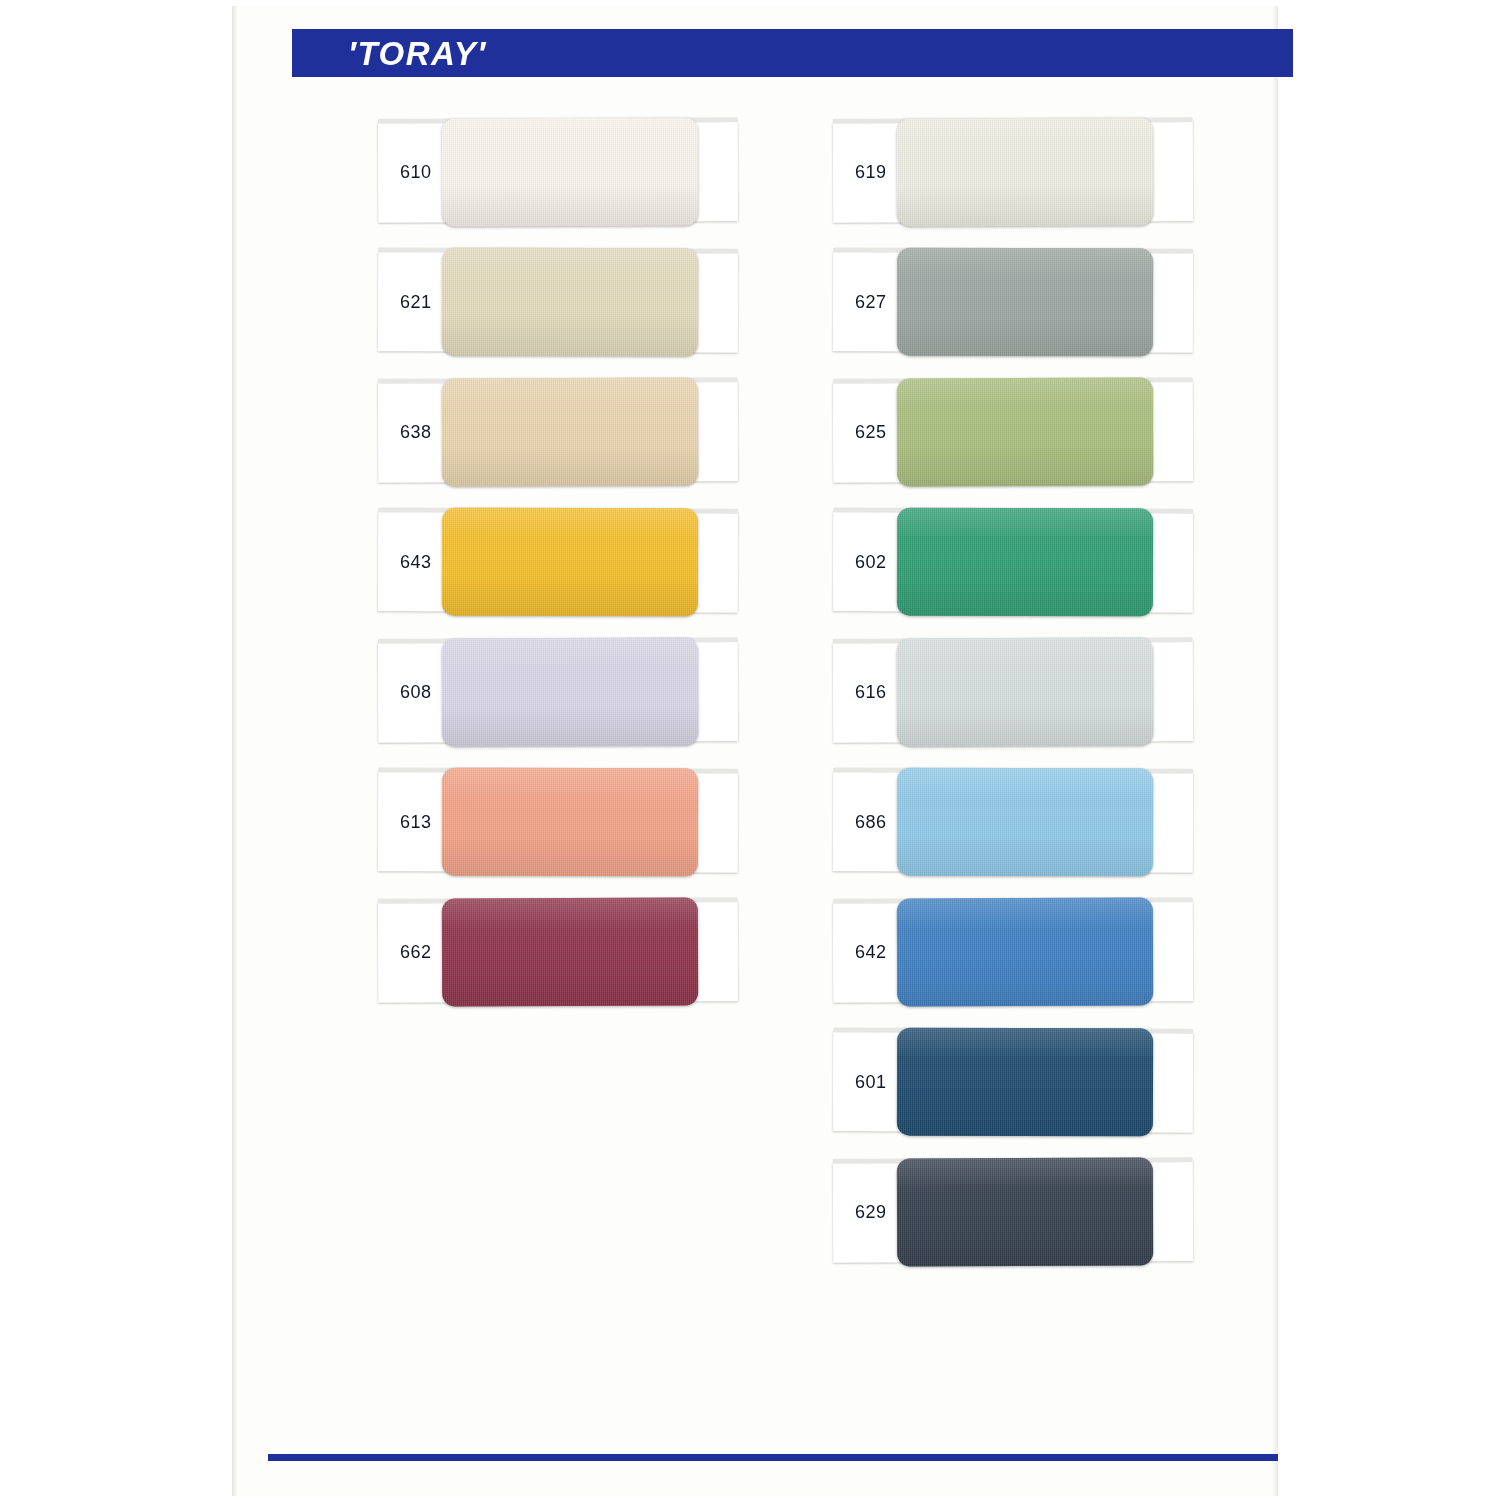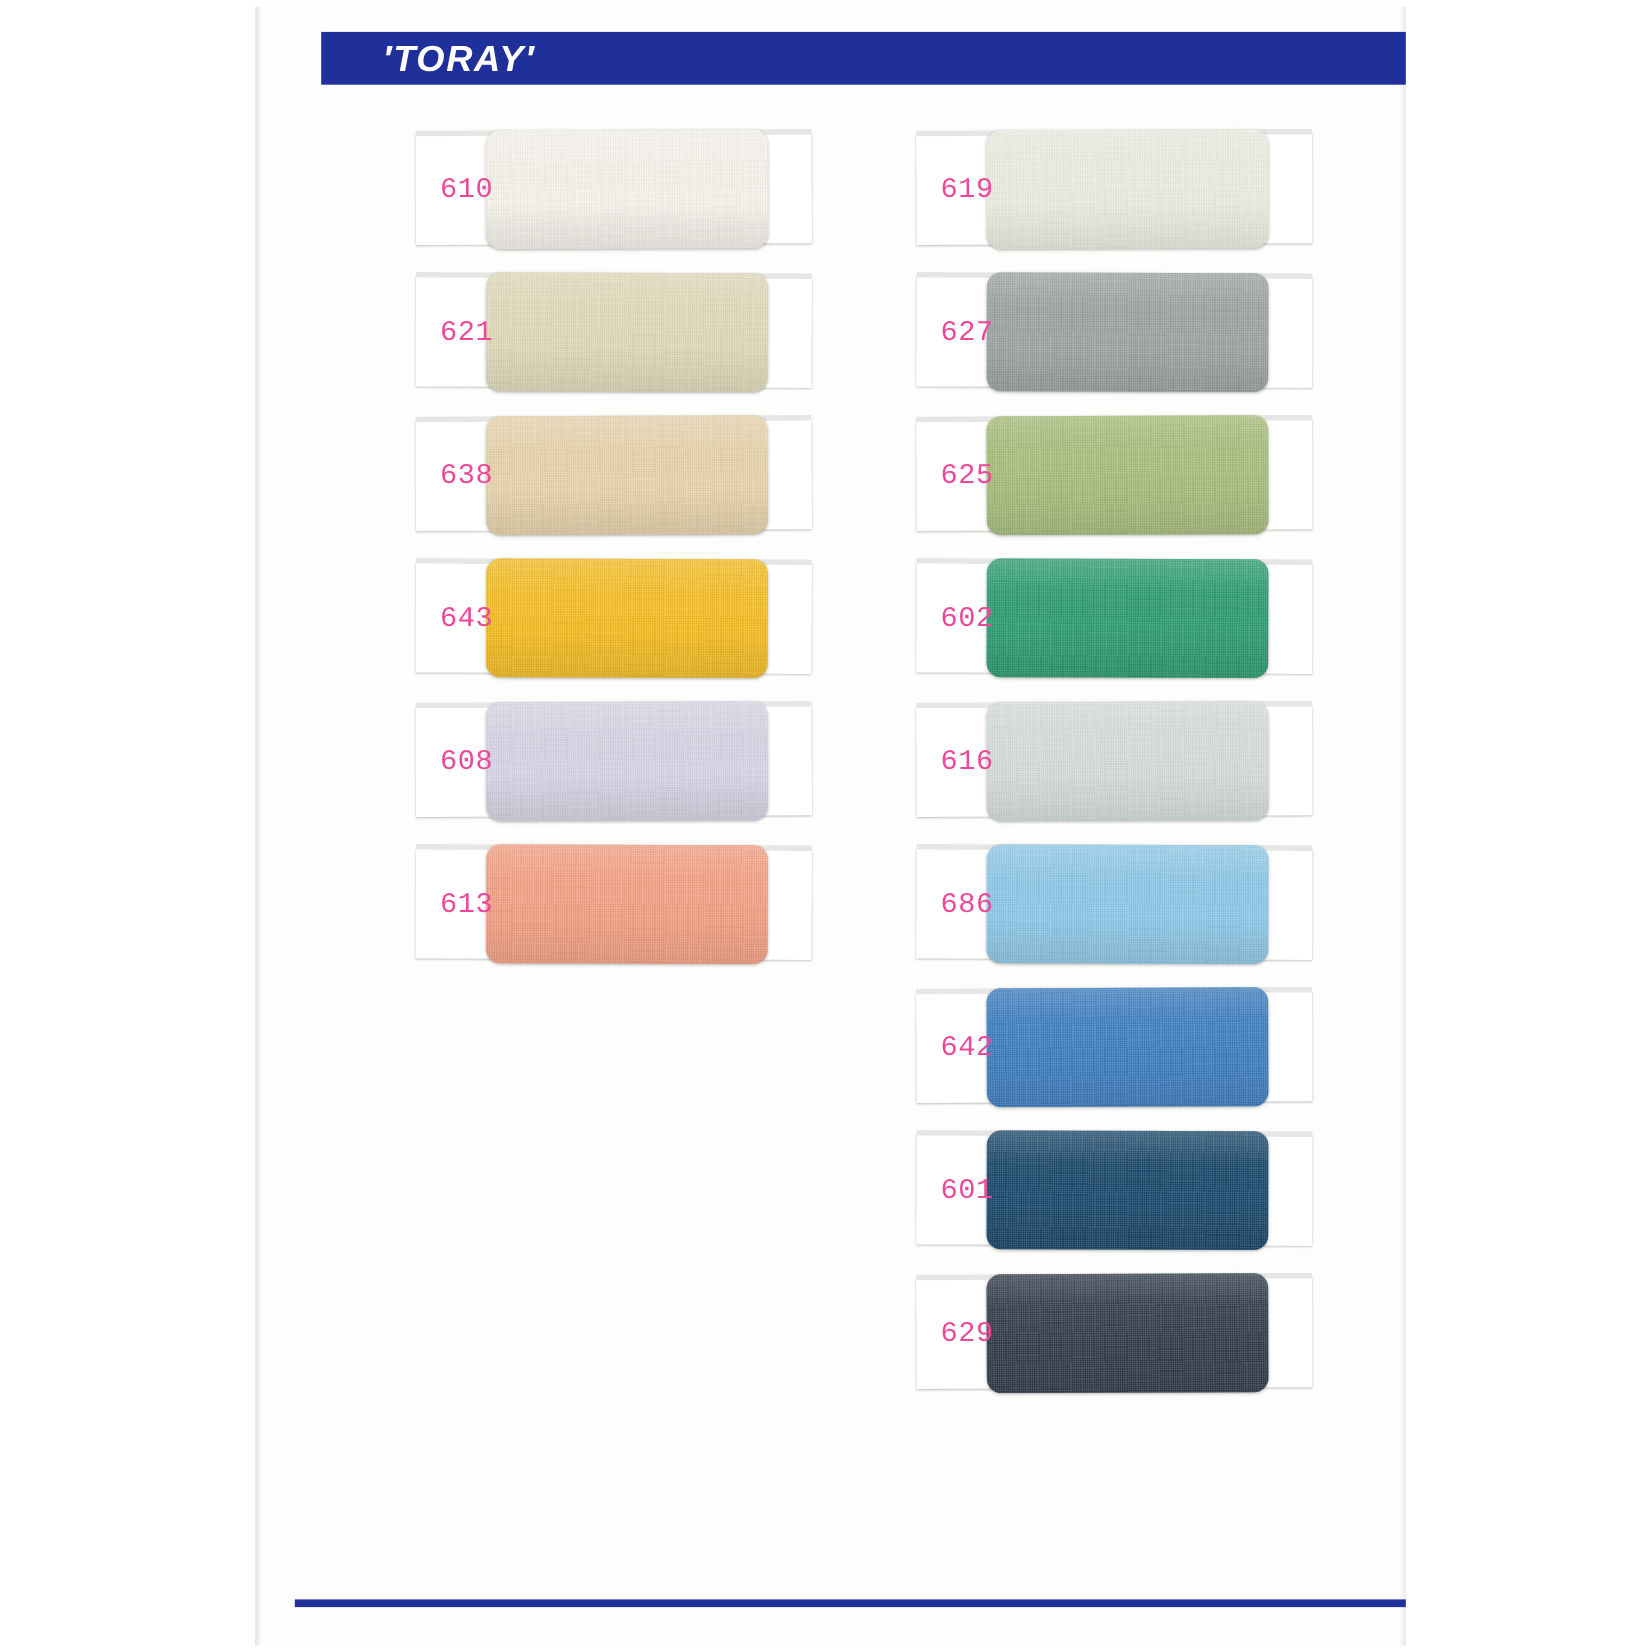--- a/index.html
+++ b/index.html
@@ -45,20 +45,21 @@
   }
 
   
   #header-banner {
     position: absolute;
     left: 292px;
     top: 29px;
     width: 986px;
     height: 48px;
     background: #20309a;
+    padding-left: 15px;
   }
   #brand-logo {
     position: absolute;
     left: 56px;
     top: 50%;
     transform: translateY(-50%);
     color: #ffffff;
     font-family: "Liberation Sans", sans-serif;
     font-weight: bold;
     font-style: italic;
@@ -105,23 +106,23 @@
     width: 100%;
     height: 5px;
     background: #e6e6e4;
     border-radius: 1px;
   }
   .swatch-code {
     position: absolute;
     left: 22px;
     top: 50%;
     transform: translateY(-50%);
-    font-family: Liberation Mono, monospace;
-    font-size: 26px;
-    color: #ec4899;
+    font-family: Liberation Sans, sans-serif;
+    font-size: 18px;
+    color: #0f172a;
     letter-spacing: 0.5px;
     z-index: 3;
   }
   .fabric-chip {
     position: absolute;
     left: 64px;
     top: 0px;
     width: 256px;
     height: 108px;
     border-radius: 13px;
@@ -212,20 +213,25 @@
         <div class="swatch-card">
           <div class="card-paper"></div>
           <div class="fabric-chip" style="background: rgb(216, 213, 230);"></div>
           <div class="swatch-code">608</div>
         </div>
         <div class="swatch-card">
           <div class="card-paper"></div>
           <div class="fabric-chip" style="background: rgb(244, 161, 132);"></div>
           <div class="swatch-code">613</div>
         </div>
+        <div class="swatch-card">
+          <div class="card-paper"></div>
+          <div class="fabric-chip" style="background: rgb(142, 48, 73);"></div>
+          <div class="swatch-code">662</div>
+        </div>
       </div>
     <div class="swatch-column" id="column-right">
         <div class="swatch-card">
           <div class="card-paper"></div>
           <div class="fabric-chip" style="background: rgb(238, 237, 226);"></div>
           <div class="swatch-code">619</div>
         </div>
         <div class="swatch-card">
           <div class="card-paper"></div>
           <div class="fabric-chip" style="background: rgb(156, 165, 161);"></div>

